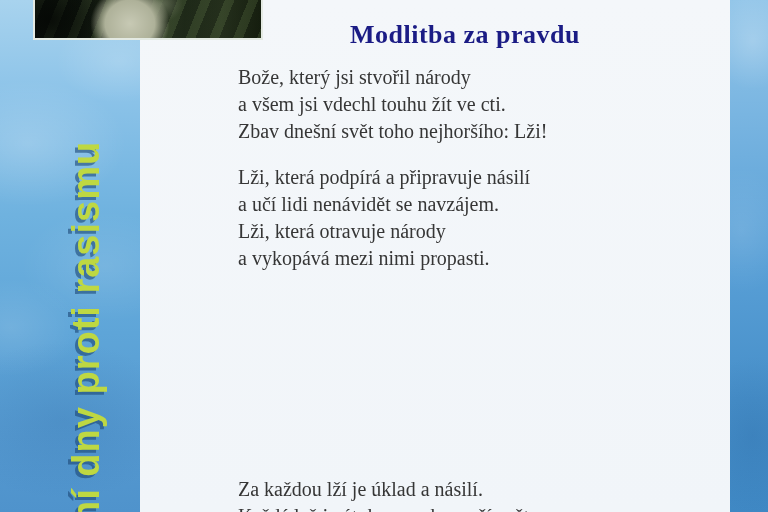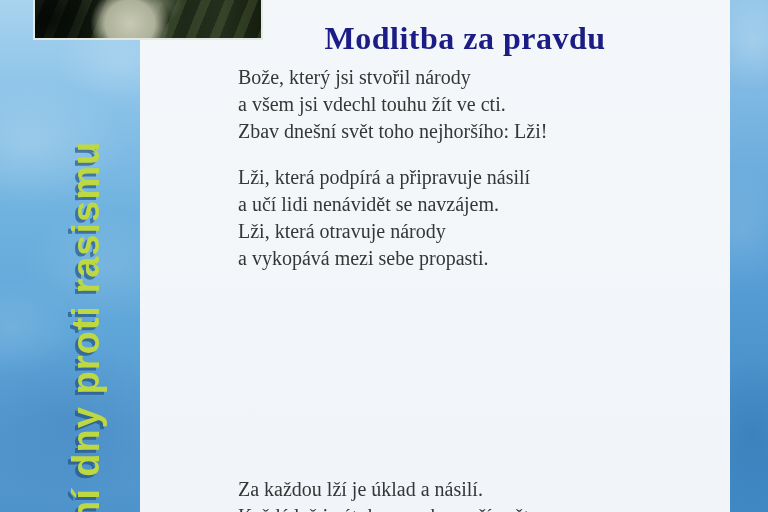--- a/index.html
+++ b/index.html
@@ -58,21 +58,21 @@
     line-height: 44px;
     letter-spacing: 1px;
     color: #bed842;
     text-shadow: -3px -3px 0 rgba(28,72,118,0.60);
   }
 
   
   .poem-title {
     position: absolute; left: 200px; top: 20px; width: 530px;
     text-align: center;
-    font-size: 32px;
+    font-size: 26px;
     font-weight: bold;
     color: #1b1c85;
     letter-spacing: 0.5px;
   }
 
   
   .stanza {
     position: absolute; left: 194px; width: 520px;
     font-size: 20px;
     line-height: 27px;
@@ -99,17 +99,17 @@
   <div class="vbanner">ní dny proti rasismu</div>
 
   <h1 class="poem-title">Modlitba za pravdu</h1>
 
   <p class="stanza s1">Bože, který jsi stvořil národy
 a všem jsi vdechl touhu žít ve cti.
 Zbav dnešní svět toho nejhoršího: Lži!</p>
   <p class="stanza s2">Lži, která podpírá a připravuje násilí
 a učí lidi nenávidět se navzájem.
 Lži, která otravuje národy
-a vykopává mezi sebe propasti.</p>
+a vykopává mezi nimi propasti.</p>
   <p class="stanza s5">Za každou lží je úklad a násilí.
 Každá lež je útokem na bezpečí světa.</p>
 
 </div>
 
 </body></html>

